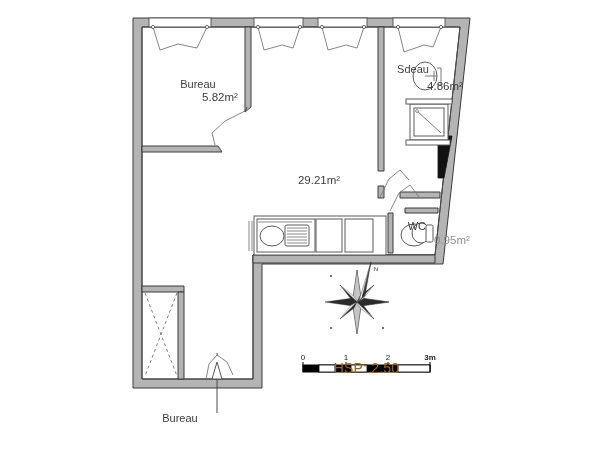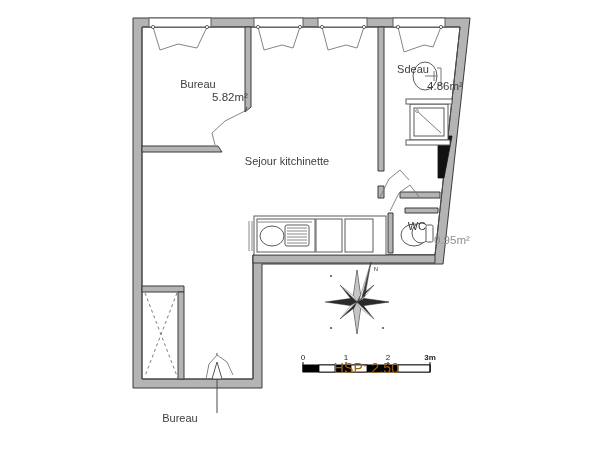--- a/index.html
+++ b/index.html
@@ -240,23 +240,23 @@
       <rect class="scale-white" x="351" y="365" width="16" height="7"></rect>
       <rect class="scale-black" x="367" y="365" width="31" height="7"></rect>
       <rect class="scale-white" x="398" y="365" width="32" height="7"></rect>
       <path class="scale-frame" d="M 303,362 L 303,372 M 346,362 L 346,372
                                    M 388,362 L 388,372 M 430,362 L 430,372"></path>
     </g>
 
   </svg>
 
   <div class="lbl room-name" style="left:166px; top:78px; width:64px;">Bureau</div>
-  <div class="lbl room-area" style="left:166px; top:91px; width:64px;">5.82m²</div>
-
-  <div class="lbl room-name" style="left:222px; top:155px; width:130px;">Sejour kitchinette</div>
+  <div class="lbl room-area" style="left:156px; top:91px; width:64px;">5.82m²</div>
+
+  <div class="lbl room-area" style="left:222px; top:174px; width:130px;">29.21m²</div>
 
   <div class="lbl room-name" style="left:385px; top:63px; width:56px;">Sdeau</div>
   <div class="lbl room-area" style="left:385px; top:80px; width:56px;">4.86m²</div>
 
   <div class="lbl room-name" style="left:392px; top:220px; width:34px; text-align:right;">WC</div>
   <div class="lbl room-area lbl-faded" style="left:390px; top:234px; width:48px; text-align:left;margin-left:12px;">0.95m²</div>
 
   <div class="lbl room-name" style="left:150px; top:412px; width:60px;">Bureau</div>
 
   <div class="lbl lbl-hsp" style="left:300px; top:340px; width:133px;">HSP: 2.50</div>

